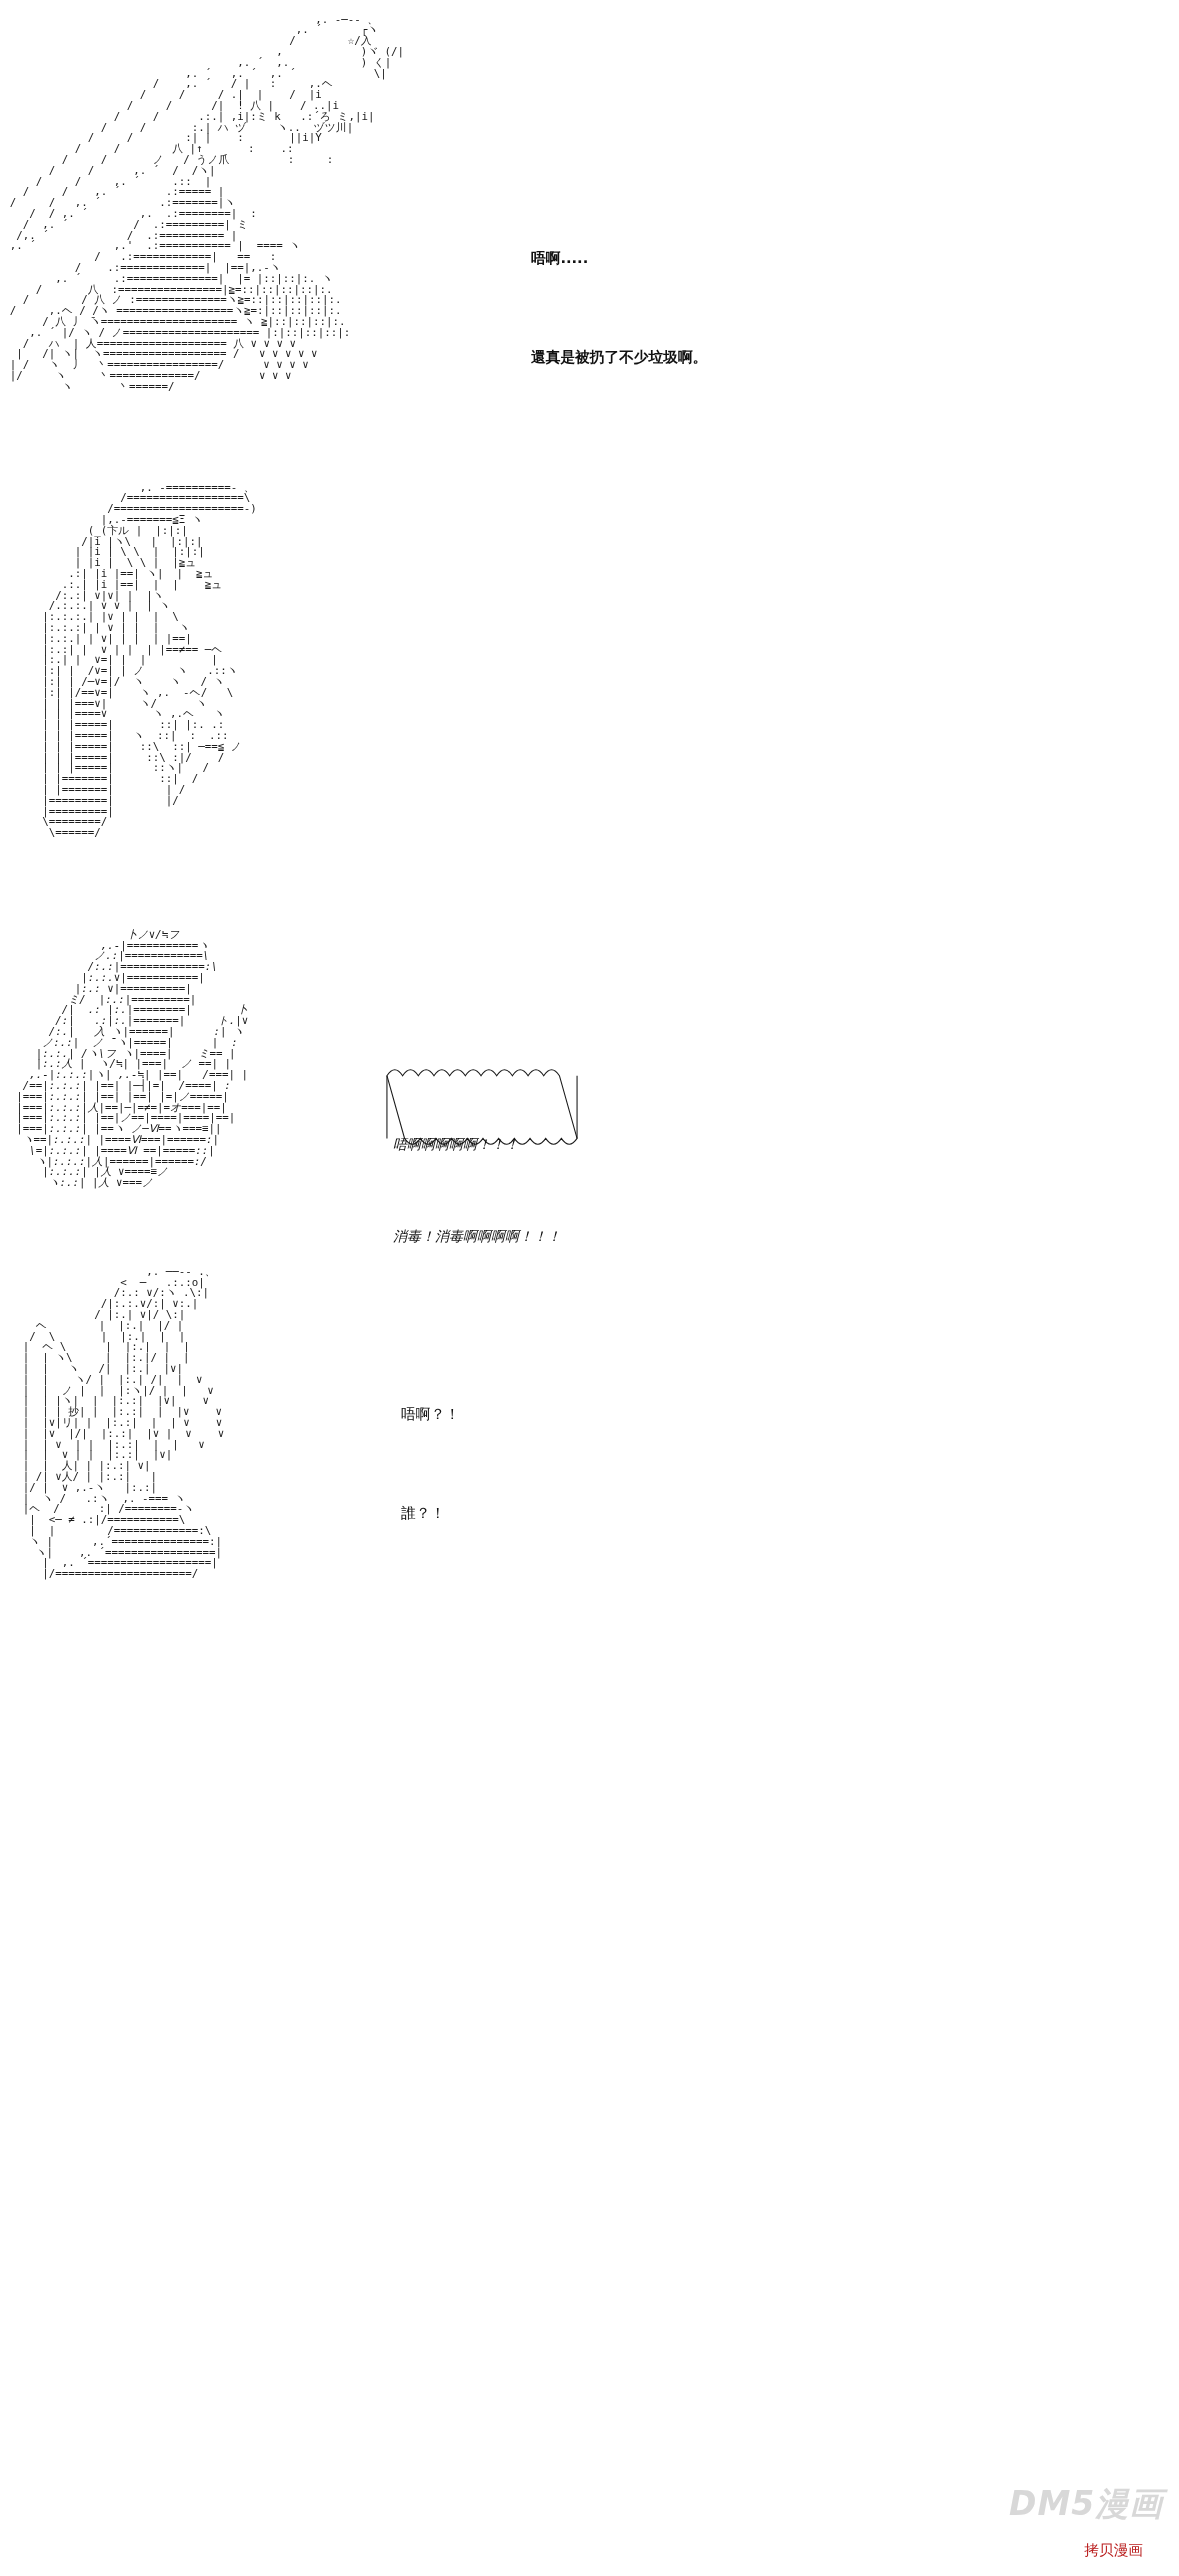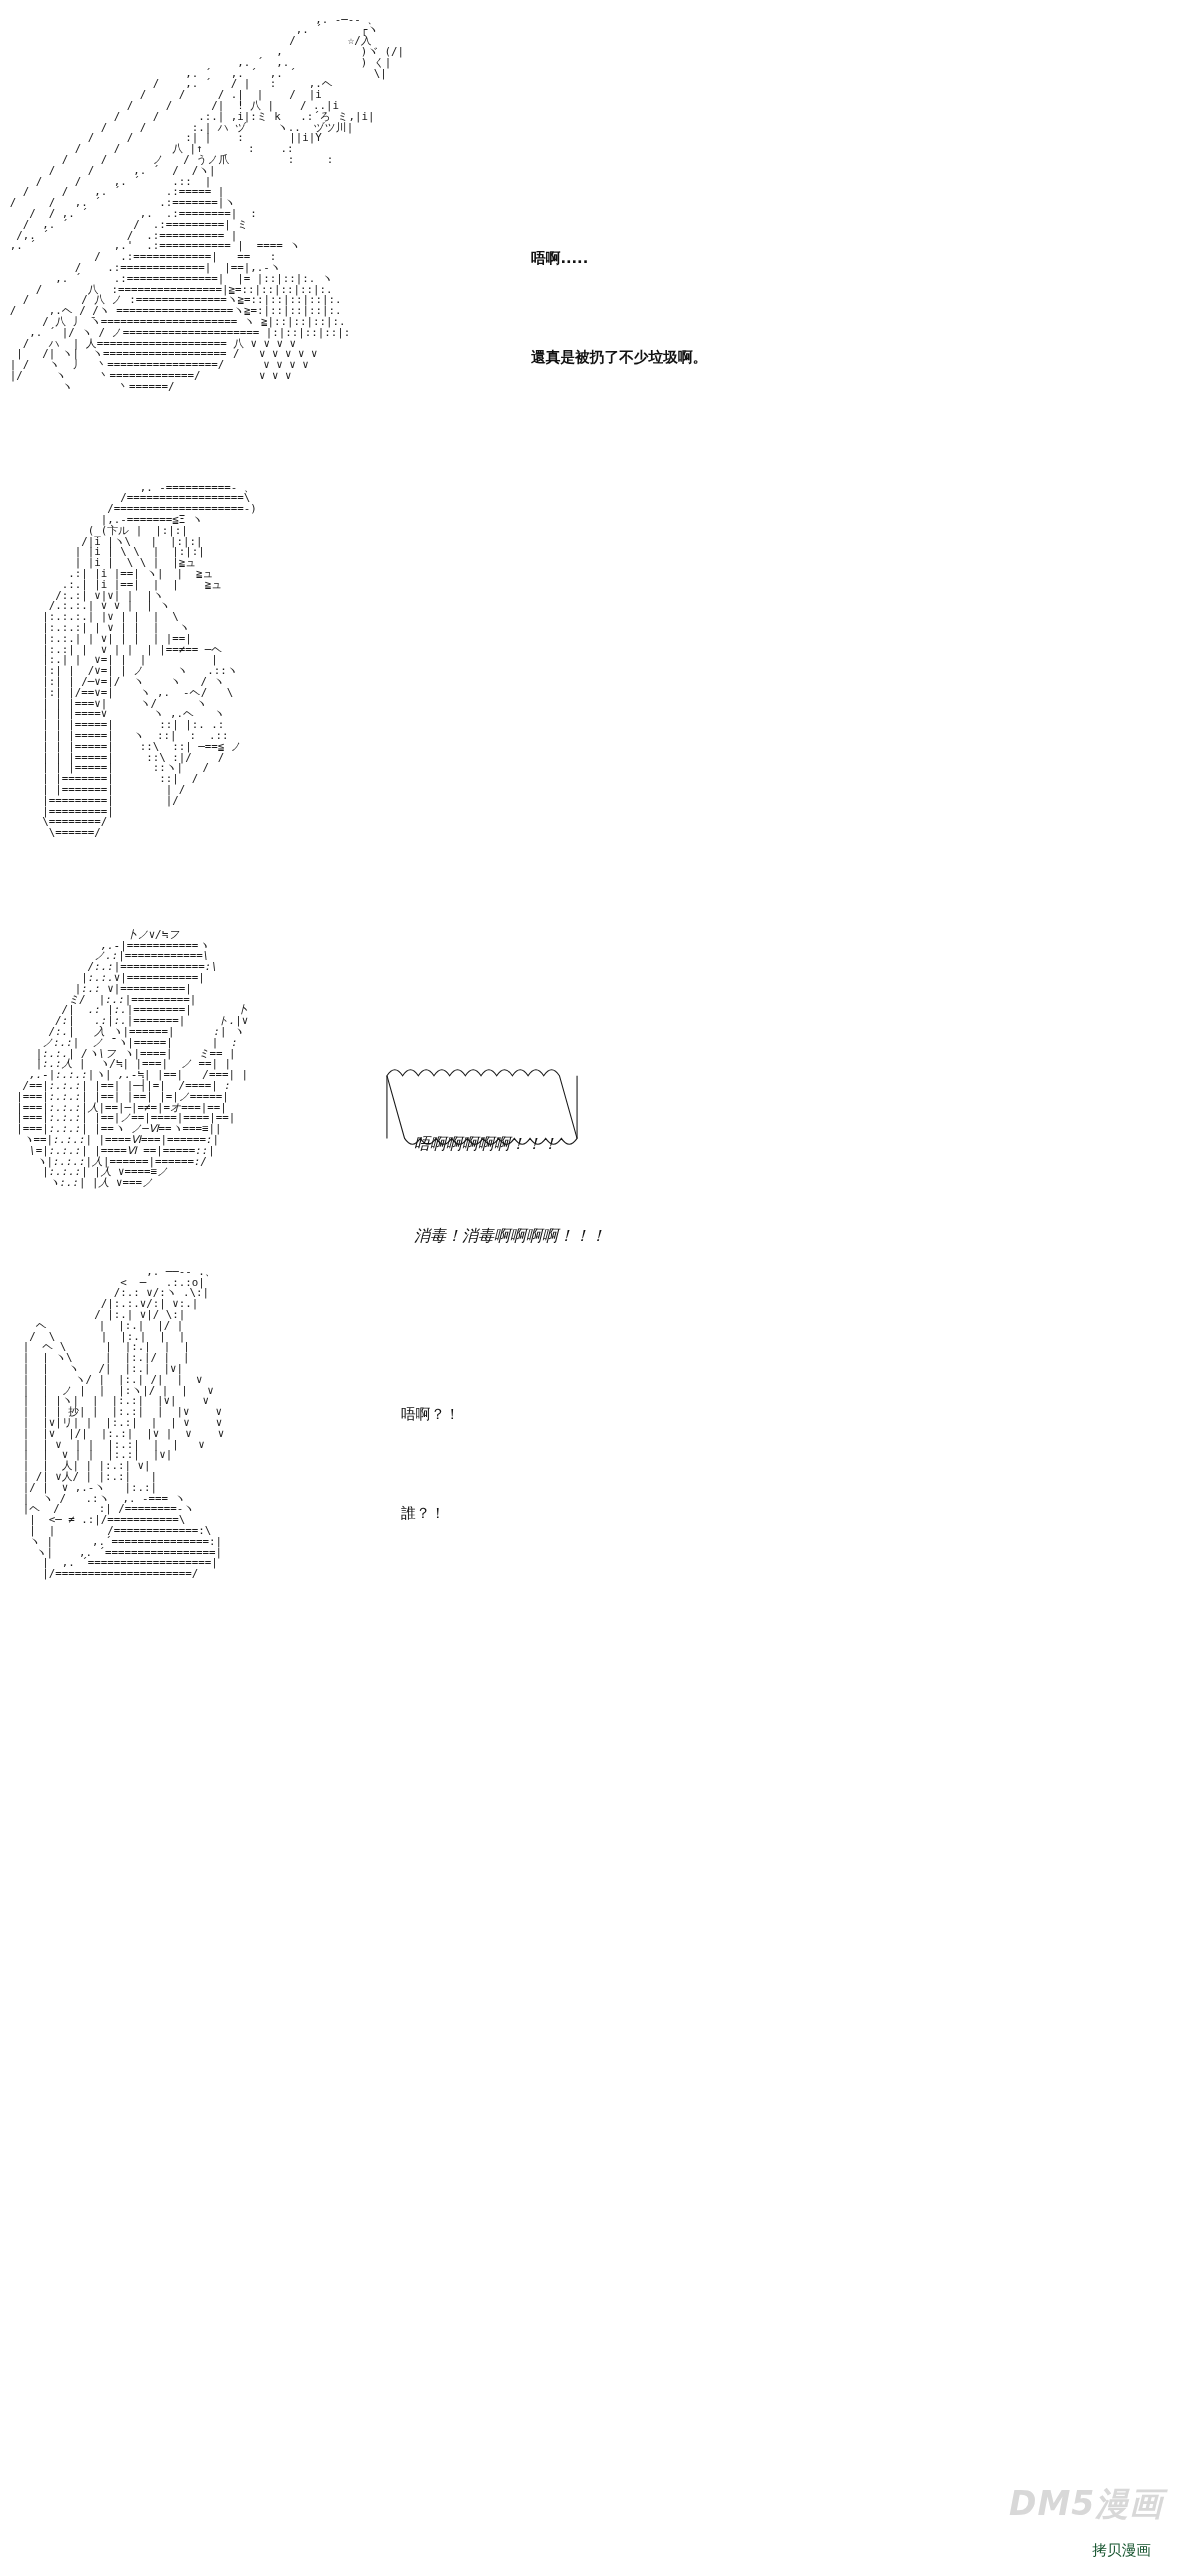--- a/index.html
+++ b/index.html
@@ -57,24 +57,24 @@
   #wm-main {
     right: 15.7px;
     bottom: 49px;
     font-size: 33px;
     font-weight: bold;
     font-style: italic;
     color: #d8d8d8;
     letter-spacing: 1px;
   }
   #wm-sub {
-    right: 28px;
+    right: 36px;
     bottom: 15.7px;
     font-size: 14.7px;
-    color: #14532d;
+    color: #b91c1c;
   }
 </style>
 </head>
 <body>
 
 <div class="page">
 
   <div class="panel" style="top:0; height:462px;">
     <pre class="aa" style="left:9.8px; top:3.9px;">                                               ,. -─‐- 、
                                             ,. ´      ┌ヽ
@@ -178,21 +178,21 @@
     ヽ|:.:.:|人|======|======:/
      |:.:.:| |人 ∨====≡ノ
       ヽ:.:| |人 ∨===ノ</pre>
     <div style="position:absolute; left:379px; top:1059px; width:0; height:0;"></div>
     <svg width="206" height="98" style="position:absolute; left:379px; top:141px;" viewBox="0 0 210 100">
       <path d="M8,16 q8,-12 16,0 q8,-12 16,0 q8,-12 16,0 q8,-12 16,0 q8,-12 16,0 q8,-12 16,0 q8,-12 16,0 q8,-12 16,0 q8,-12 16,0 q8,-12 16,0 q8,-12 16,0
                L202,80 q-8,12 -16,0 q-8,12 -16,0 q-8,12 -16,0 q-8,12 -16,0 q-8,12 -16,0 q-8,12 -16,0 q-8,12 -16,0 q-8,12 -16,0 q-8,12 -16,0 q-8,12 -16,0 q-8,12 -16,0 Z" fill="none" stroke="#1a1a1a" stroke-width="1.1"></path>
       <path d="M8,16 L8,80" fill="none" stroke="#1a1a1a" stroke-width="1.1"></path>
       <path d="M202,16 L202,80" fill="none" stroke="#1a1a1a" stroke-width="1.1"></path>
     </svg>
-    <div class="dialog" style="left:414px; top:149px; line-height:30.5px; font-size:16px;">
+    <div class="dialog" style="left:393px; top:149px; line-height:30.5px; font-size:14px;">
       <span class="dialog-line">唔啊啊啊啊啊！！！</span>
       <span class="dialog-line">消毒！消毒啊啊啊啊！！！</span>
     </div>
   </div>
 
   <div class="panel" style="top:1256px; height:1320px;">
     <pre class="aa" style="left:9.8px; top:0px;">                     ,. ──-- .、
                  &lt;  ─   .:.:o|
                 /:.: ∨/:ヽ .\:|
               /|:.:.∨/:| ∨:.|

